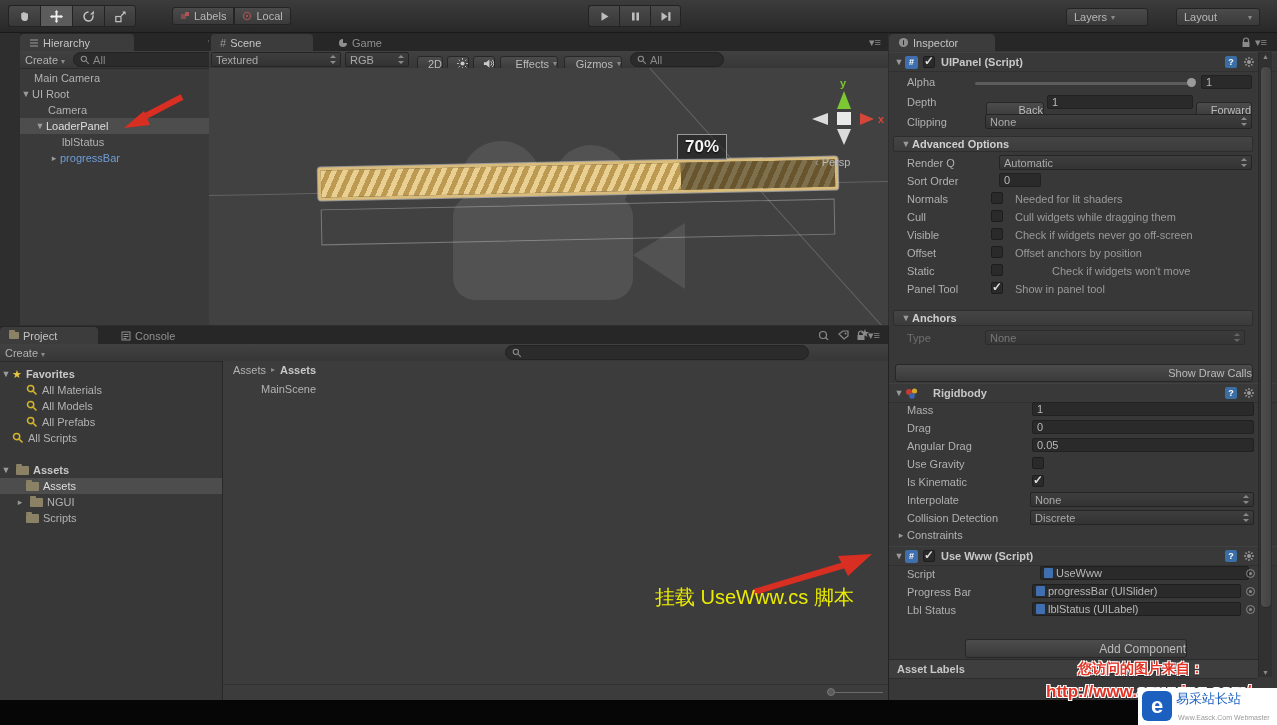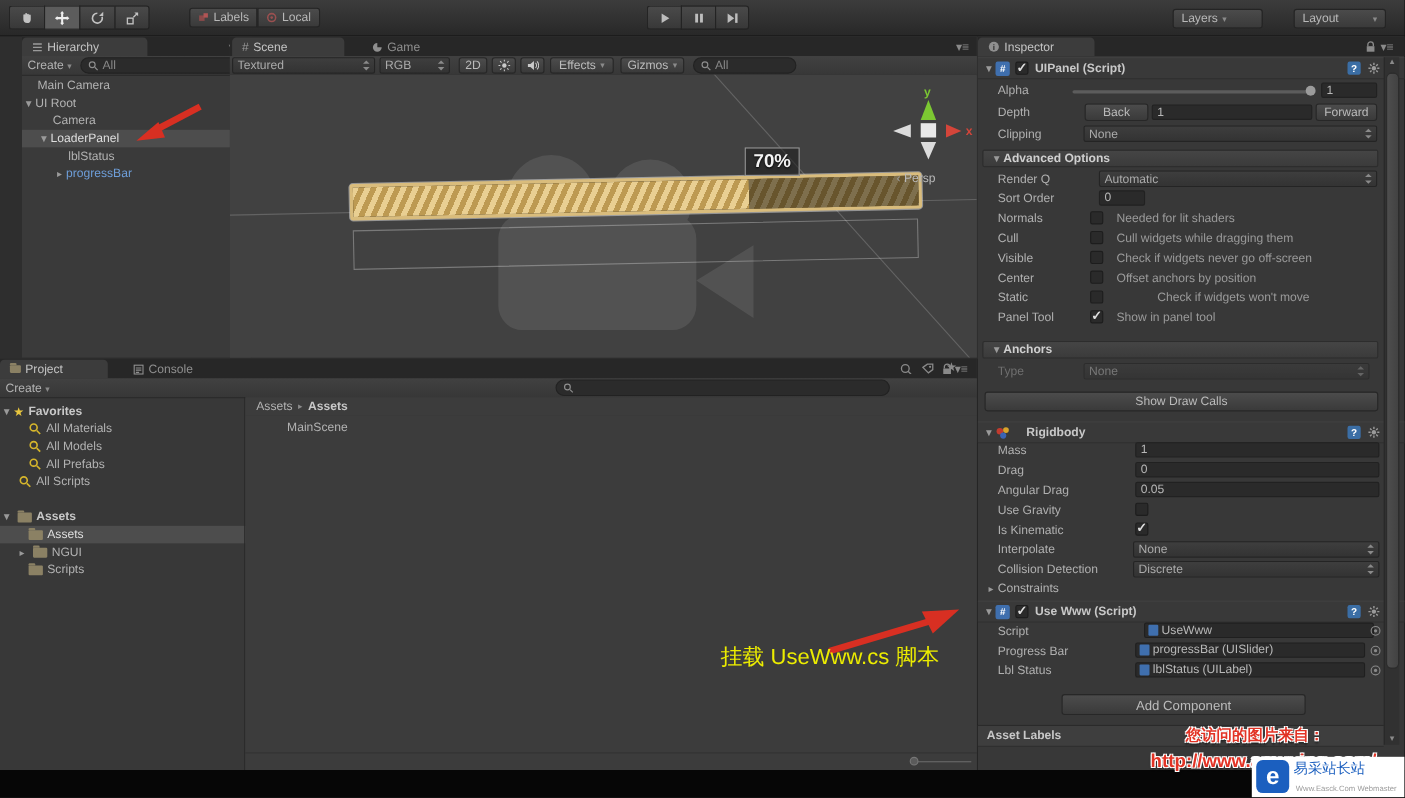--- a/index.html
+++ b/index.html
@@ -21,21 +21,21 @@
   .tab{height:17px;display:flex;align-items:center;gap:4px;padding:0 9px;color:#8f8f8f;border-radius:4px 4px 0 0;}
   .tab.active{background:#3c3c3c;color:#c4c4c4;}
   .ptool{height:17px;background:linear-gradient(#414141,#373737);border-bottom:1px solid #2b2b2b;display:flex;align-items:center;}
   .pill{background:#2b2b2b;border:1px solid #222;border-radius:8px;height:13px;display:flex;align-items:center;gap:3px;padding:0 6px;color:#888;}
   .dd{background:linear-gradient(#3e3e3e,#333);border:1px solid #242424;border-radius:2px;height:15px;display:flex;align-items:center;box-sizing:border-box;padding:0 4px;color:#aaa;}
   .dd .txt{flex:1;overflow:hidden;white-space:nowrap;}
   .dda{width:7px;height:9px;position:relative;flex:none;}
   .dda::before{content:"";position:absolute;left:1px;top:0;border:3px solid transparent;border-bottom-color:#8a8a8a;border-top-width:0;}
   .dda::after{content:"";position:absolute;left:1px;bottom:0;border:3px solid transparent;border-top-color:#8a8a8a;border-bottom-width:0;}
   .fld{background:#2a2a2a;border:1px solid #212121;border-radius:2px;height:14px;display:flex;align-items:center;padding:0 4px;color:#b8b8b8;box-sizing:border-box;}
-  .ubtn{background:linear-gradient(#4c4c4c,#3a3a3a);border:1px solid #272727;border-radius:3px;display:flex;align-items:center;justify-content:center;color:#bbb;box-sizing:border-box;}
+  .ubtn{background:linear-gradient(#4c4c4c,#3a3a3a);border:1px solid #272727;border-radius:3px;display:flex;align-items:center;justify-content:flex-end;color:#bbb;box-sizing:border-box;margin-top:8px;}
   .cb{width:12px;height:12px;background:#2a2a2a;border:1px solid #1d1d1d;border-radius:2px;position:relative;box-sizing:border-box;}
   .cb.on::after{content:"✓";position:absolute;left:0px;top:-3px;color:#ddd;font-size:12px;font-weight:bold;}
   .row{position:absolute;height:16px;display:flex;align-items:center;}
   .arrow{color:#9a9a9a;font-size:9px;width:12px;display:inline-block;text-align:center;}
   .fold{width:13px;height:9px;background:#8b8164;border-radius:1px;position:relative;flex:none;}
   .fold::before{content:"";position:absolute;top:-2px;left:0;width:6px;height:2px;background:#8b8164;border-radius:1px 1px 0 0;}
   .sectionbar{position:absolute;height:16px;background:linear-gradient(#454545,#3b3b3b);border:1px solid #2d2d2d;border-radius:2px;display:flex;align-items:center;font-weight:bold;color:#cfcfcf;padding-left:6px;box-sizing:border-box;}
   .comp-head{position:absolute;height:18px;display:flex;align-items:center;background:#393939;border-top:1px solid #414141;border-bottom:1px solid #303030;width:388px;}
   .lbl{position:absolute;color:#b0b0b0;}
   .lbl.dis{color:#6f6f6f;}
@@ -329,21 +329,21 @@
         </svg>
         <span>All Models</span>
       </div>
     <div class="row" style="left:0;top:88px;width:222px;padding-left:26px;gap:4px;">
         <svg width="12" height="12" viewBox="0 0 13 13">
           <circle cx="5" cy="5" r="3.4" fill="none" stroke="#d6b62c" stroke-width="1.6"></circle>
           <path d="M8 8l3.4 3.4" stroke="#d6b62c" stroke-width="1.6"></path>
         </svg>
         <span>All Prefabs</span>
       </div>
-    <div class="row" style="left:0;top:104px;width:222px;padding-left:17px;gap:4px;">
+    <div class="row" style="left:0;top:104px;width:222px;padding-left:12px;gap:4px;">
         <svg width="12" height="12" viewBox="0 0 13 13">
           <circle cx="5" cy="5" r="3.4" fill="none" stroke="#d6b62c" stroke-width="1.6"></circle>
           <path d="M8 8l3.4 3.4" stroke="#d6b62c" stroke-width="1.6"></path>
         </svg>
         <span>All Scripts</span>
       </div>
     <div class="row" style="left:0;top:136px;width:222px;gap:4px;">
         <span class="arrow">▼</span>
         <span class="fold"></span>
         <span class="bold">Assets</span>
@@ -443,21 +443,21 @@
       </div>
     <span class="lbl" style="left:18px;top:160px;">Normals</span>
     <span class="cb" style="position:absolute;left:102px;top:159px;"></span>
     <span class="lbl" style="left:126px;top:160px;color:#9a9a9a;">Needed for lit shaders</span>
     <span class="lbl" style="left:18px;top:178px;">Cull</span>
     <span class="cb" style="position:absolute;left:102px;top:177px;"></span>
     <span class="lbl" style="left:126px;top:178px;color:#9a9a9a;">Cull widgets while dragging them</span>
     <span class="lbl" style="left:18px;top:196px;">Visible</span>
     <span class="cb" style="position:absolute;left:102px;top:195px;"></span>
     <span class="lbl" style="left:126px;top:196px;color:#9a9a9a;">Check if widgets never go off-screen</span>
-    <span class="lbl" style="left:18px;top:214px;">Center</span>
+    <span class="lbl" style="left:18px;top:214px;">Offset</span>
     <span class="cb" style="position:absolute;left:102px;top:213px;"></span>
     <span class="lbl" style="left:126px;top:214px;color:#9a9a9a;">Offset anchors by position</span>
     <span class="lbl" style="left:18px;top:232px;">Static</span>
     <span class="cb" style="position:absolute;left:102px;top:231px;"></span>
     <span class="lbl" style="left:126px;top:232px;color:#9a9a9a;margin-left:37px;">Check if widgets won't move</span>
     <span class="lbl" style="left:18px;top:250px;">Panel Tool</span>
     <span class="cb on" style="position:absolute;left:102px;top:249px;"></span>
     <span class="lbl" style="left:126px;top:250px;color:#9a9a9a;">Show in panel tool</span>
 
     <div class="sectionbar" style="left:4px;top:277px;width:360px;">

